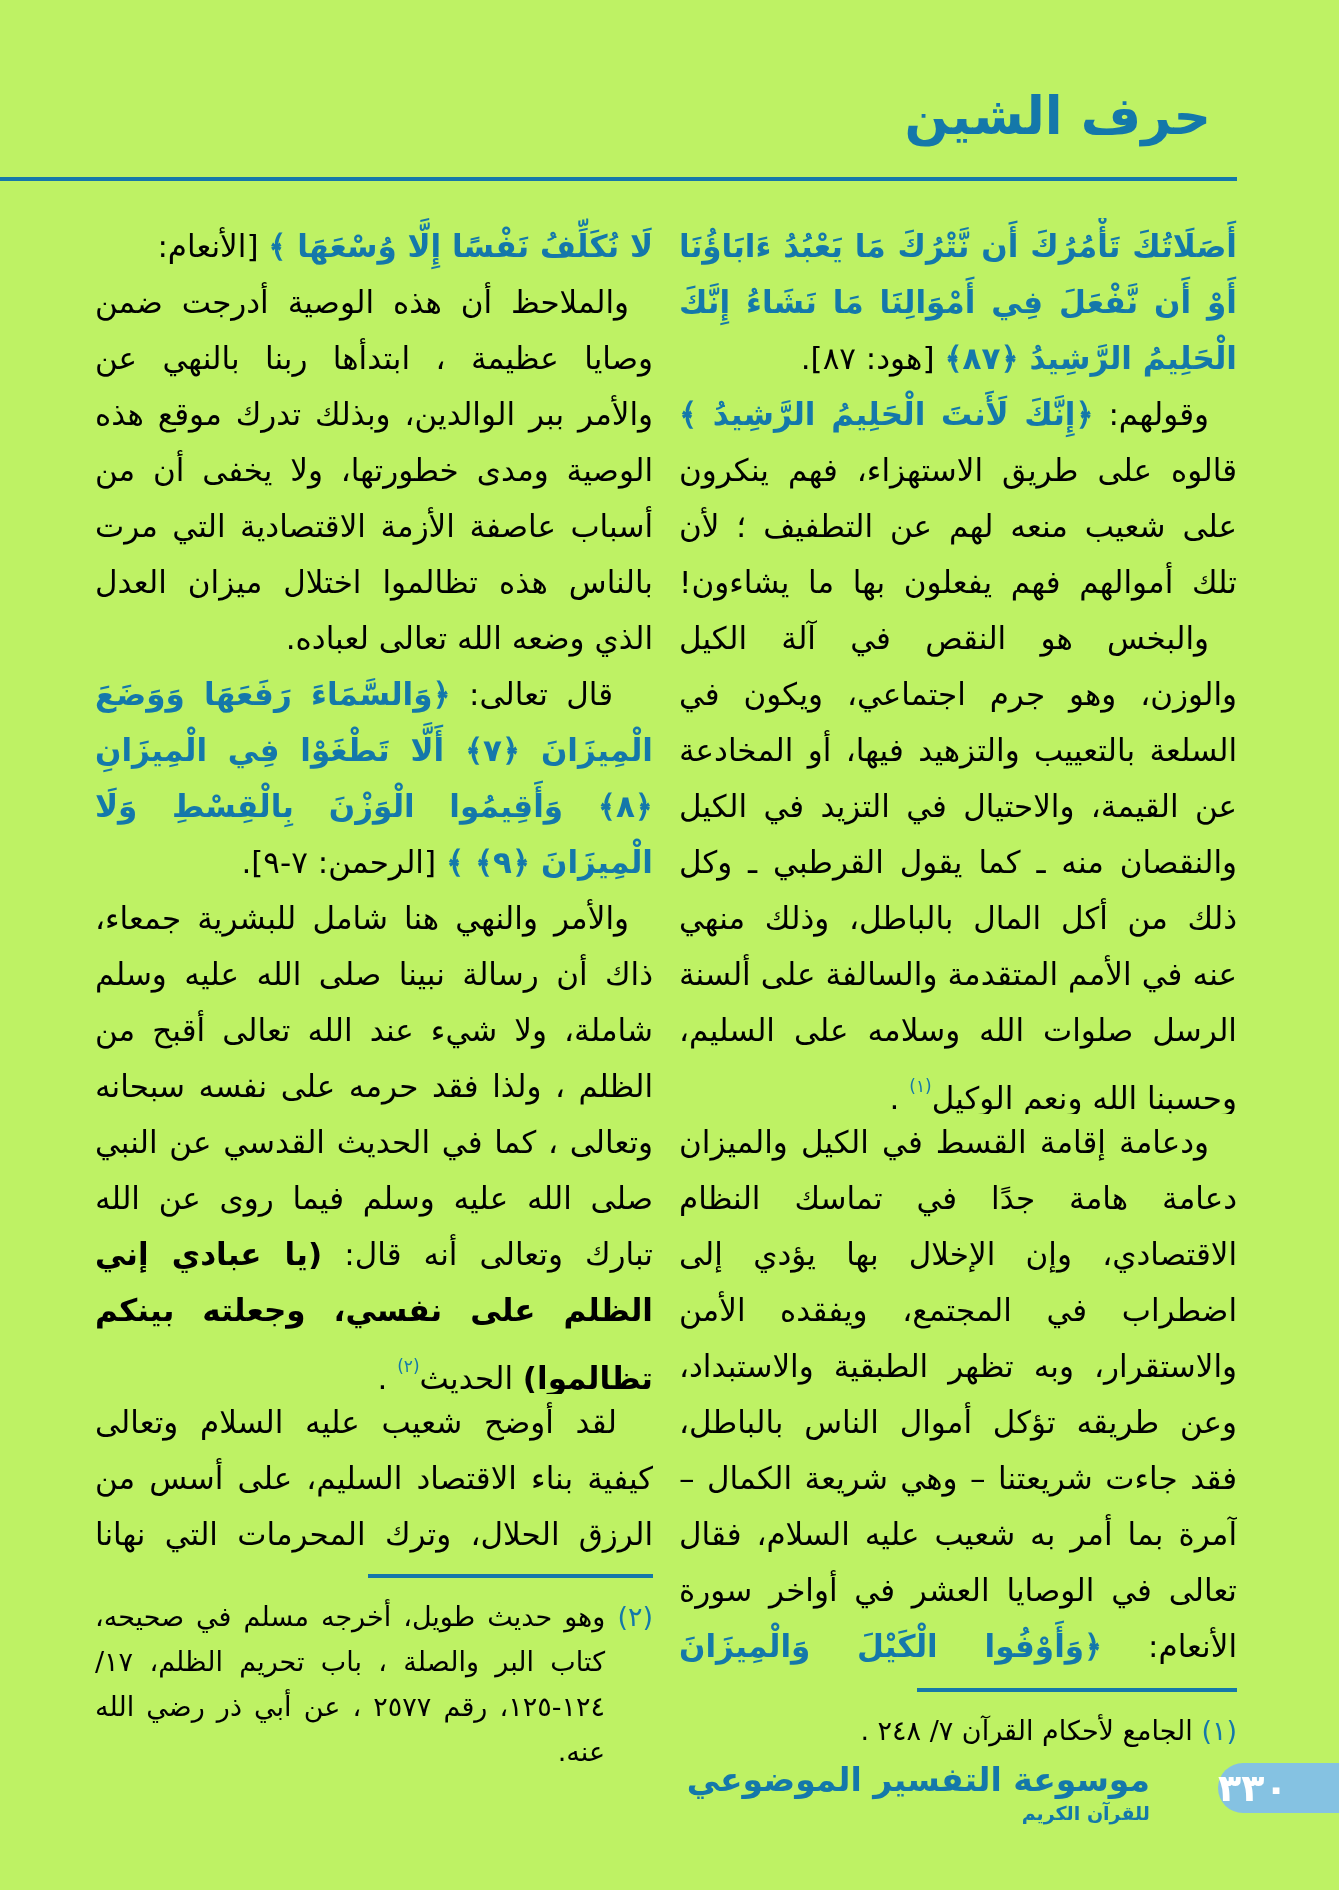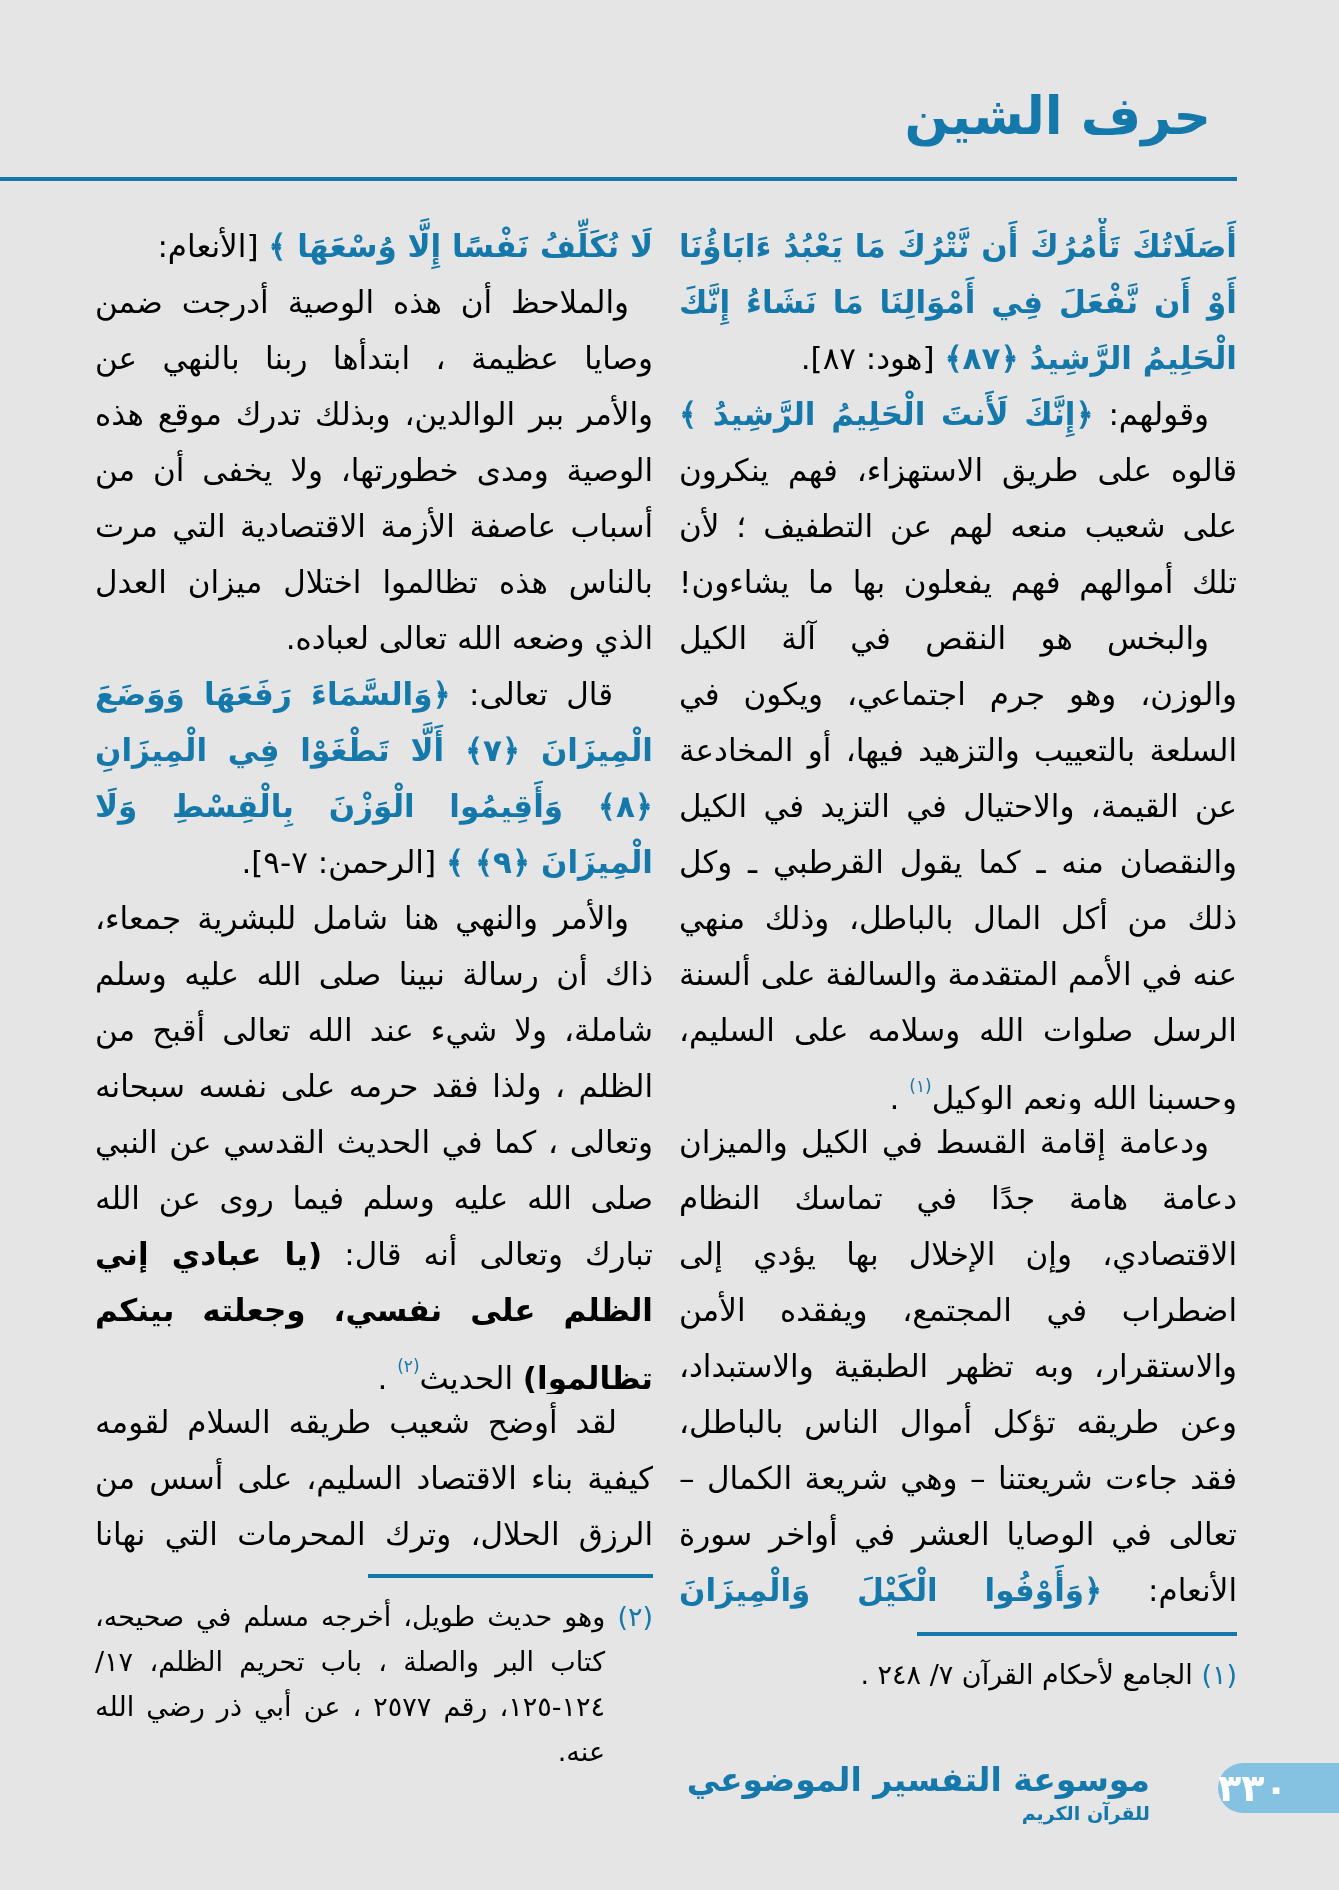--- a/index.html
+++ b/index.html
@@ -11,21 +11,21 @@
   html,body{margin:0;padding:0;}
   body{
     width:1339px;height:1890px;
     background:#ffffff;
     font-family:"DejaVu Sans", sans-serif;
     direction:rtl;
     color:var(--ink);
     position:relative;
     overflow:hidden;
   }
-  .page{position:absolute;inset:0;background:#e5e5e5;}
+  .page{position:absolute;inset:0;background:#bef264;}
 
   
   .chapter-title{
     position:absolute;top:86px;right:128px;
     color:var(--accent);
     font-size:52px;font-weight:bold;
     letter-spacing:-1px;
     white-space:nowrap;
   }
   .header-rule{
@@ -115,20 +115,21 @@
           <div class="line"><span class="s-n">عنه في الأمم المتقدمة والسالفة على ألسنة</span></div>
           <div class="line"><span class="s-n">الرسل صلوات الله وسلامه على السليم،</span></div>
           <div class="line end"><span class="s-n">وحسبنا الله ونعم الوكيل</span><span class="s-f">(١)</span><span class="s-n"> .</span></div>
           <div class="line" style="text-indent: 28px;"><span class="s-n">ودعامة إقامة القسط في الكيل والميزان</span></div>
           <div class="line"><span class="s-n">دعامة هامة جدًا في تماسك النظام</span></div>
           <div class="line"><span class="s-n">الاقتصادي، وإن الإخلال بها يؤدي إلى</span></div>
           <div class="line"><span class="s-n">اضطراب في المجتمع، ويفقده الأمن</span></div>
           <div class="line"><span class="s-n">والاستقرار، وبه تظهر الطبقية والاستبداد،</span></div>
           <div class="line"><span class="s-n">وعن طريقه تؤكل أموال الناس بالباطل، ولذا</span></div>
           <div class="line"><span class="s-n">فقد جاءت شريعتنا – وهي شريعة الكمال –</span></div>
+          <div class="line"><span class="s-n">آمرة بما أمر به شعيب عليه السلام، فقال</span></div>
           <div class="line"><span class="s-n">تعالى في الوصايا العشر في أواخر سورة</span></div>
           <div class="line"><span class="s-n">الأنعام: </span><span class="s-q">﴿وَأَوْفُوا الْكَيْلَ وَالْمِيزَانَ بِالْقِسْطِ</span></div>
         </div>
       <div class="fn-sep"></div>
       <div class="footnote">
         <span class="fn-marker">(١)</span><span> الجامع لأحكام القرآن ٧/ ٢٤٨ .</span>
       </div>
     </div>
 
     <div class="col col-l">
@@ -147,21 +148,21 @@
           <div class="line end"><span class="s-q">الْمِيزَانَ ﴿٩﴾ ﴾</span><span class="s-n"> [الرحمن: ٧-٩].</span></div>
           <div class="line" style="text-indent: 24px;"><span class="s-n">والأمر والنهي هنا شامل للبشرية جمعاء،</span></div>
           <div class="line"><span class="s-n">ذاك أن رسالة نبينا صلى الله عليه وسلم عامة</span></div>
           <div class="line"><span class="s-n">شاملة، ولا شيء عند الله تعالى أقبح من</span></div>
           <div class="line"><span class="s-n">الظلم ، ولذا فقد حرمه على نفسه سبحانه</span></div>
           <div class="line"><span class="s-n">وتعالى ، كما في الحديث القدسي عن النبي</span></div>
           <div class="line"><span class="s-n">صلى الله عليه وسلم فيما روى عن الله</span></div>
           <div class="line"><span class="s-n">تبارك وتعالى أنه قال: </span><span class="s-b">(يا عبادي إني حرمت</span></div>
           <div class="line"><span class="s-b">الظلم على نفسي، وجعلته بينكم محرمًا، فلا</span></div>
           <div class="line end"><span class="s-b">تظالموا)</span><span class="s-n"> الحديث</span><span class="s-f">(٢)</span><span class="s-n"> .</span></div>
-          <div class="line" style="text-indent: 36px;"><span class="s-n">لقد أوضح شعيب طريقه السلام لقومه</span></div>
+          <div class="line" style="text-indent: 36px;"><span class="s-n">لقد أوضح شعيب عليه السلام وتعالى</span></div>
           <div class="line"><span class="s-n">كيفية بناء الاقتصاد السليم، على أسس من</span></div>
           <div class="line"><span class="s-n">الرزق الحلال، وترك المحرمات التي نهانا</span></div>
         </div>
       <div class="fn-sep"></div>
       <div class="footnote">
         <span class="fn-marker">(٢)</span><span> وهو حديث طويل، أخرجه مسلم في صحيحه، كتاب البر والصلة ، باب تحريم الظلم، ١٧/ ١٢٤-١٢٥، رقم ٢٥٧٧ ، عن أبي ذر رضي الله عنه.</span>
       </div>
     </div>
 
   </div>

